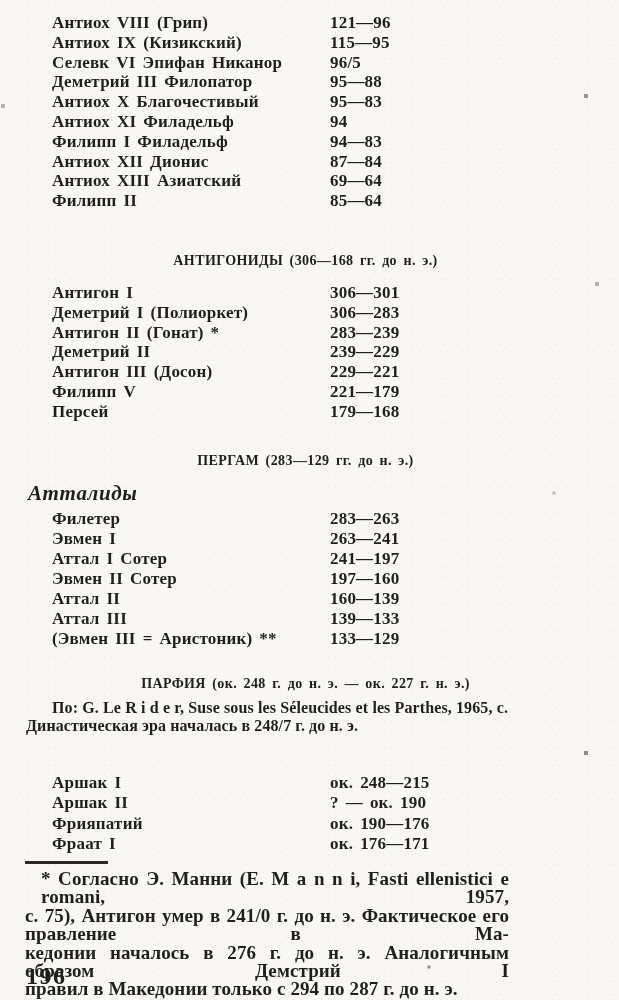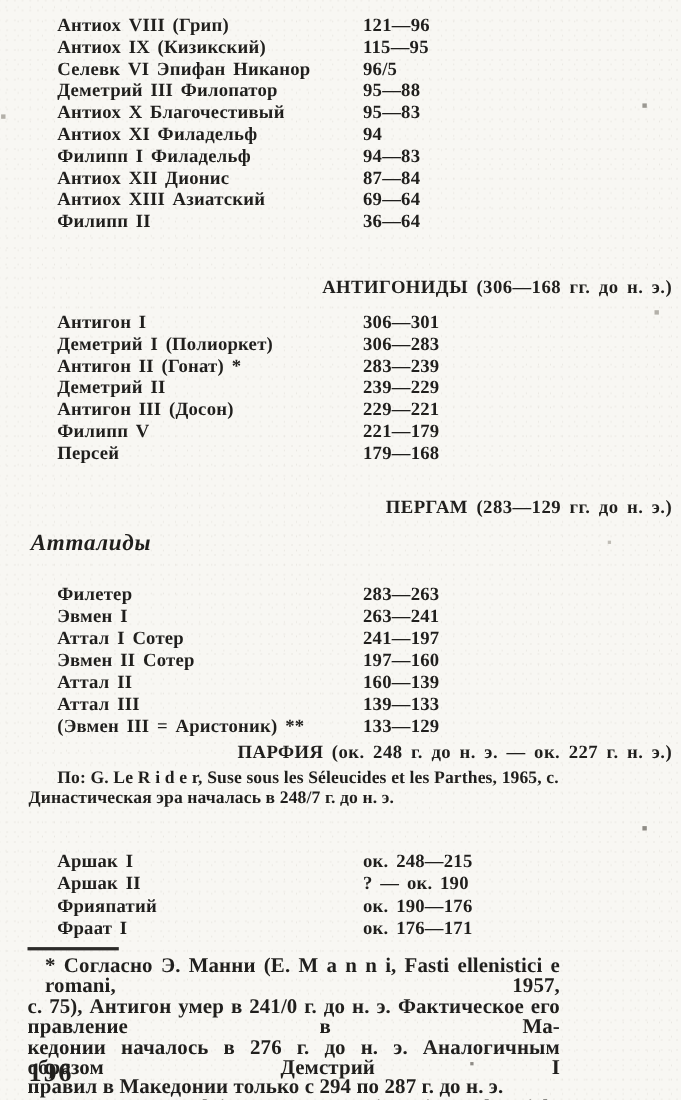--- a/index.html
+++ b/index.html
@@ -16,22 +16,22 @@
     color:#201f1d;
   }
   
   .rows { position:absolute; left:28px; right:30px; }
   .row { position:relative; height:19.8px; line-height:19.8px; white-space:nowrap;
          font-size:17px; letter-spacing:0.2px; word-spacing:0.15em;margin-left:24px; }
   .rows.lh20 .row { height:20px; line-height:20px; }
   .rows.lh203 .row { height:20.3px; line-height:20.3px; }
   .row .dt { position:absolute; left:278px; top:0; }
   
-  .heading { position:absolute; left:0; width:611px; text-align:right;
-             font-size:17px; line-height:20px; letter-spacing:0.4px; word-spacing:0.18em; }
+  .heading { position:absolute; left:0; width:611px; text-align:center;
+             font-size:14px; line-height:20px; letter-spacing:0.4px; word-spacing:0.18em; }
   .subhead { position:absolute; left:28px; font-style:italic; font-size:21px;
              line-height:20px; letter-spacing:0.6px; }
   
   .para { position:absolute; left:26px; width:482px; font-size:16px;
           line-height:18.4px; letter-spacing:0.1px; }
   .pline { display:block; white-space:nowrap; }
   .pline.fill { white-space:normal; text-align:justify; text-align-last:justify; }
   .pline.ind { padding-left:26px; }
   .footnotes { position:absolute; left:25px; width:484px; font-size:19px;
                line-height:18.4px; letter-spacing:0.1px; }
@@ -51,37 +51,37 @@
   <div class="rows" style="top:13px">
     <div class="row"><span>Антиох VIII (Грип)</span><span class="dt">121—96</span></div>
     <div class="row"><span>Антиох IX (Кизикский)</span><span class="dt">115—95</span></div>
     <div class="row"><span>Селевк VI Эпифан Никанор</span><span class="dt">96/5</span></div>
     <div class="row"><span>Деметрий III Филопатор</span><span class="dt">95—88</span></div>
     <div class="row"><span>Антиох X Благочестивый</span><span class="dt">95—83</span></div>
     <div class="row"><span>Антиох XI Филадельф</span><span class="dt">94</span></div>
     <div class="row"><span>Филипп I Филадельф</span><span class="dt">94—83</span></div>
     <div class="row"><span>Антиох XII Дионис</span><span class="dt">87—84</span></div>
     <div class="row"><span>Антиох XIII Азиатский</span><span class="dt">69—64</span></div>
-    <div class="row"><span>Филипп II</span><span class="dt">36—64</span></div>
+    <div class="row"><span>Филипп II</span><span class="dt">85—64</span></div>
   </div>
 
   <div class="heading" style="top:251px">АНТИГОНИДЫ (306—168 гг. до н. э.)</div>
   <div class="rows" style="top:283px">
     <div class="row"><span>Антигон I</span><span class="dt">306—301</span></div>
     <div class="row"><span>Деметрий I (Полиоркет)</span><span class="dt">306—283</span></div>
     <div class="row"><span>Антигон II (Гонат) *</span><span class="dt">283—239</span></div>
     <div class="row"><span>Деметрий II</span><span class="dt">239—229</span></div>
     <div class="row"><span>Антигон III (Досон)</span><span class="dt">229—221</span></div>
     <div class="row"><span>Филипп V</span><span class="dt">221—179</span></div>
     <div class="row"><span>Персей</span><span class="dt">179—168</span></div>
   </div>
 
   <div class="heading" style="top:451px">ПЕРГАМ (283—129 гг. до н. э.)</div>
   <div class="subhead" style="top:483px">Атталиды</div>
-  <div class="rows lh20" style="top:530px">
+  <div class="rows lh20" style="top:509px">
     <div class="row"><span>Филетер</span><span class="dt">283—263</span></div>
     <div class="row"><span>Эвмен I</span><span class="dt">263—241</span></div>
     <div class="row"><span>Аттал I Сотер</span><span class="dt">241—197</span></div>
     <div class="row"><span>Эвмен II Сотер</span><span class="dt">197—160</span></div>
     <div class="row"><span>Аттал II</span><span class="dt">160—139</span></div>
     <div class="row"><span>Аттал III</span><span class="dt">139—133</span></div>
     <div class="row"><span>(Эвмен III = Аристоник) **</span><span class="dt">133—129</span></div>
   </div>
 
   <div class="heading" style="top:674px">ПАРФИЯ (ок. 248 г. до н. э. — ок. 227 г. н. э.)</div>

